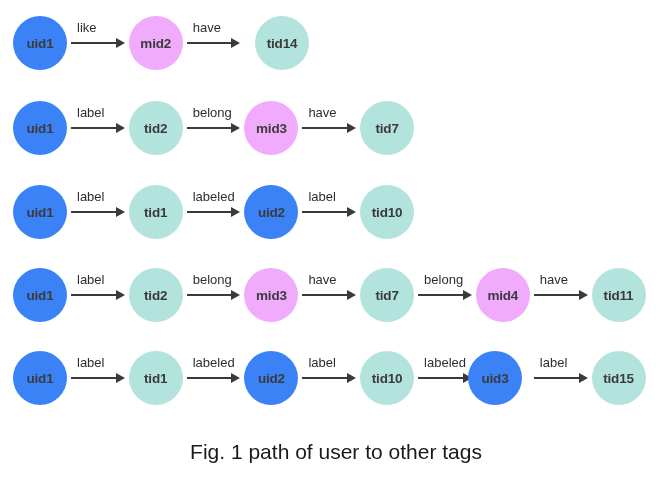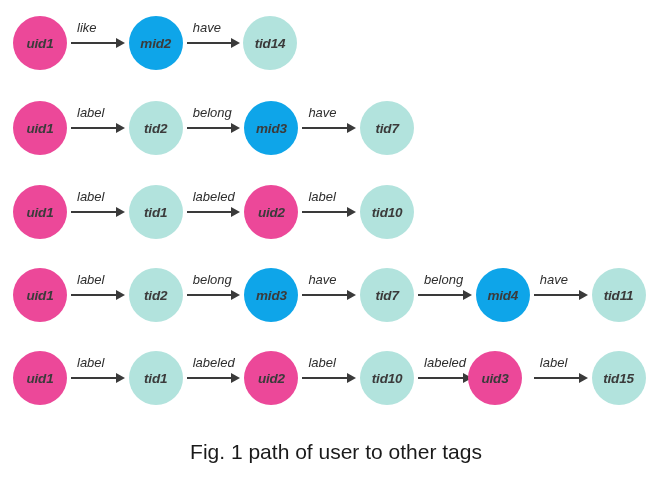--- a/index.html
+++ b/index.html
@@ -13,21 +13,20 @@
     font-family: "Liberation Sans", sans-serif;
     position: relative;
     overflow: hidden;
   }
   #figure {
     position: absolute;
     left: 0;
     top: 0;
     width: 612px;
     height: 440px;
-    font-style: italic;
   }
   .row {
     position: absolute;
     left: 0;
     width: 672px;
     height: 0;
   }
   .node {
     position: absolute;
     width: 54px;
@@ -35,22 +34,22 @@
     border-radius: 50%;
     display: flex;
     align-items: center;
     justify-content: center;
     font-size: 13.5px;
     font-weight: bold;
     color: #3b3b3b;
     letter-spacing: -0.2px;
     box-sizing: border-box;
   }
-  .node.uid  { background: #ec4899; }
-  .node.mid  { background: #0ea5e9; }
+  .node.uid  { background: #3b82f6; }
+  .node.mid  { background: #f0abfc; }
   .node.tid  { background: #b2e3dd; }
 
   .edge {
     position: absolute;
     height: 2px;
     background: #3a3a3a;
     transform: translateY(-1px);
   }
   .arrowhead {
     position: absolute;
@@ -85,21 +84,21 @@
 <div id="figure">
     <div class="row" style="top: 43px;">
       <div class="edge" style="left: 71px; width: 45.7px; top: 0px;"></div>
       <div class="arrowhead" style="left: 115.7px; top: 0px;"></div>
       <div class="edge-label" style="left: 77px; top: -22px;">like</div>
       <div class="edge" style="left: 186.7px; width: 45.7px; top: 0px;"></div>
       <div class="arrowhead" style="left: 231.4px; top: 0px;"></div>
       <div class="edge-label" style="left: 192.7px; top: -22px;">have</div>
       <div class="node uid" style="left: 13px; top: -27px;">uid1</div>
       <div class="node mid" style="left: 128.7px; top: -27px;">mid2</div>
-      <div class="node tid" style="left: 243px; top: -27px;">tid14</div>
+      <div class="node tid" style="left: 255px; top: -27px;">tid14</div>
     </div>
     <div class="row" style="top: 128px;">
       <div class="edge" style="left: 71px; width: 45.7px; top: 0px;"></div>
       <div class="arrowhead" style="left: 115.7px; top: 0px;"></div>
       <div class="edge-label" style="left: 77px; top: -22px;">label</div>
       <div class="edge" style="left: 186.7px; width: 45.7px; top: 0px;"></div>
       <div class="arrowhead" style="left: 231.4px; top: 0px;"></div>
       <div class="edge-label" style="left: 192.7px; top: -22px;">belong</div>
       <div class="edge" style="left: 302.4px; width: 45.7px; top: 0px;"></div>
       <div class="arrowhead" style="left: 347.1px; top: 0px;"></div>

